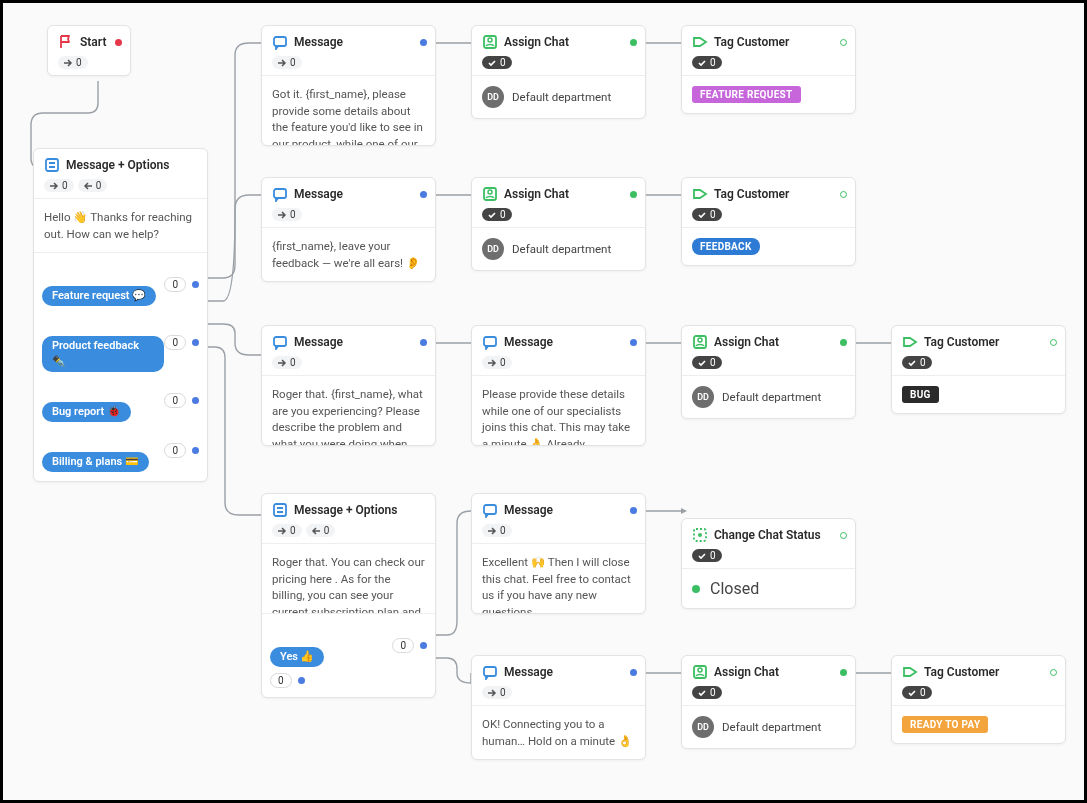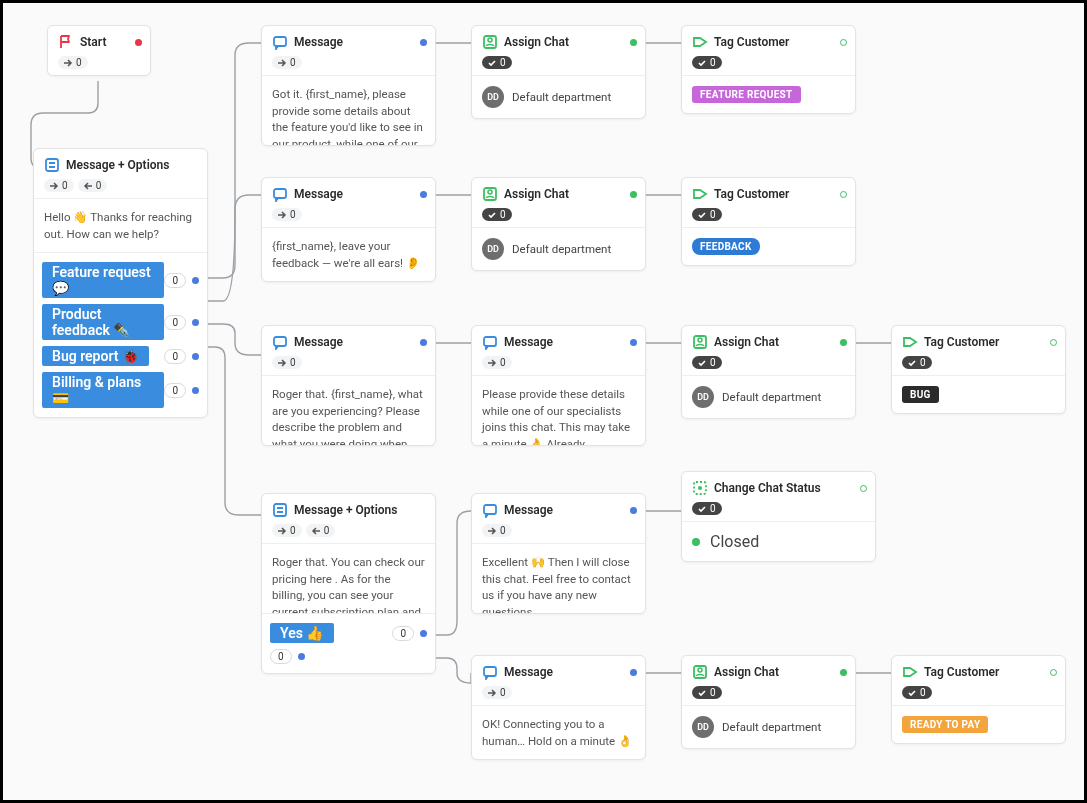--- a/index.html
+++ b/index.html
@@ -81,25 +81,26 @@
   }
   .node-body p { margin:0; }
   .opt-list { border-top:1px solid #eee; padding:6px 0;}
   .opt-row {
     display:flex; align-items:center; justify-content:space-between;
     padding:3px 8px;
   }
   .opt-pill {
     background:#3a8dde;
     color:#fff;
-    font-size:14px;
+    font-size:11px;
     font-weight:600;
     padding:2px 10px;
-    border-radius:2px;
+    border-radius:10px;
     line-height:16px;
+    margin-top:24px;
   }
   .opt-cnt {
     background:#fff;
     border:1px solid #d9d9d9;
     border-radius:10px;
     font-size:10px;
     padding:1px 7px;
     color:#333;
   }
   .opt-port {
@@ -194,21 +195,21 @@
       <polygon points="678,337 678,343 684,340"></polygon>
       <polygon points="888,337 888,343 894,340"></polygon>
       <polygon points="468,505 468,511 474,508"></polygon>
       <polygon points="678,505 678,511 684,508"></polygon>
       <polygon points="468,667 468,673 474,670"></polygon>
       <polygon points="678,667 678,673 684,670"></polygon>
       <polygon points="888,667 888,673 894,670"></polygon>
     </g>
   </svg>
 
-  <div class="node" style="left:44px;top:22px;width:104px">
+  <div class="node" style="left:44px;top:22px;width:84px">
     <div class="node-header">
       <svg class="gi icon">
           <path d="M3 2v12M3 2h8l-1 3 1 3H3" stroke="#e53749" stroke-width="1.8" fill="none" stroke-linejoin="round"></path>
         </svg>
       <span>Start</span>
       <span class="status-dot dot-red"></span>
     </div>
     <div class="counts">
       <span class="ctr">
         <svg width="10" height="10">
@@ -550,21 +551,21 @@
           <svg width="10" height="10">
             <path d="M1 5h6M5 2l3 3-3 3" stroke="#555" stroke-width="1.5" fill="none"></path>
           </svg>
           <span>0</span>
         </span>
       </div>
     <div class="node-body">
         <p>Excellent 🙌 Then I will close this chat. Feel free to contact us if you have any new questions.</p>
       </div>
   </div>
-  <div class="node" style="left:678px;top:468px;width:195px">
+  <div class="node" style="left:678px;top:515px;width:175px">
     <div class="node-header">
       <svg class="gi icon">
           <rect x="2" y="2" width="12" height="12" rx="2" stroke="#3bbf62" stroke-width="1.8" fill="none" stroke-dasharray="2 2"></rect>
           <circle cx="8" cy="8" r="2" fill="#3bbf62"></circle>
         </svg>
       <span>Change Chat Status</span>
       <span class="status-dot dot-hollow"></span>
     </div>
     <div class="counts">
         <span class="ctr dark">

